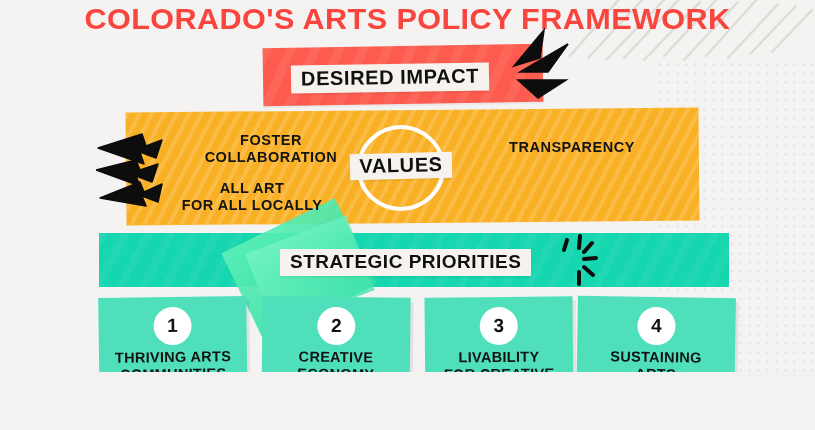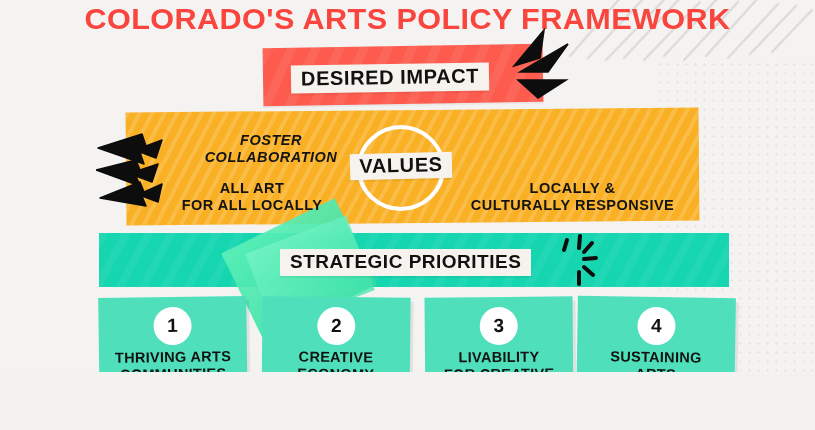--- a/index.html
+++ b/index.html
@@ -146,21 +146,21 @@
     z-index: 5;
     color: #141414;
     font-weight: 700;
     font-size: 14.5px;
     line-height: 1.18;
     letter-spacing: .5px;
     text-align: center;
     white-space: pre-line;
     font-stretch: condensed;
   }
-  .v-foster      { left: 186px; top: 132px; width: 170px; font-style: italic; }
+  .v-foster      { left: 186px; top: 132px; width: 170px; }
   .v-allart      { left: 157px; top: 180px; width: 190px; }
   .v-transparency{ left: 467px; top: 139px; width: 210px; }
   .v-locally     { left: 460px; top: 180px; width: 225px; }
 
   
   .values-circle {
     position: absolute;
     left: 355px;
     top: 124px;
     width: 92px;
@@ -366,24 +366,23 @@
         <path d="M68 16 L48 44 L20 44 Z"></path>
         <path d="M66 52 L38 70 L18 52 Z"></path>
       </g>
     </svg>
   </div>
 
   <div class="values-panel"></div>
 
   <div class="values-text v-foster">FOSTER
 COLLABORATION</div>
+  <div class="values-text v-transparency">TRANSPARENCY</div>
   <div class="values-text v-allart">ALL ART
 FOR ALL LOCALLY</div>
-  <div class="values-text v-locally">LOCALLY &amp;
-CULTURALLY RESPONSIVE</div>
 
   <div class="values-circle">
     <svg width="92" height="88" viewBox="0 0 92 88">
       <path d="M46 3 C66 3 88 19 88 44 C88 68 67 85 46 85 C24 85 4 68 4 44 C4 20 25 3 46 3 Z" fill="none" stroke="#ffffff" stroke-width="4" stroke-linejoin="round"></path>
     </svg>
     <div class="values-circle-label">
       <span class="hl-strip">
         <span>VALUES</span>
       </span>
     </div>

